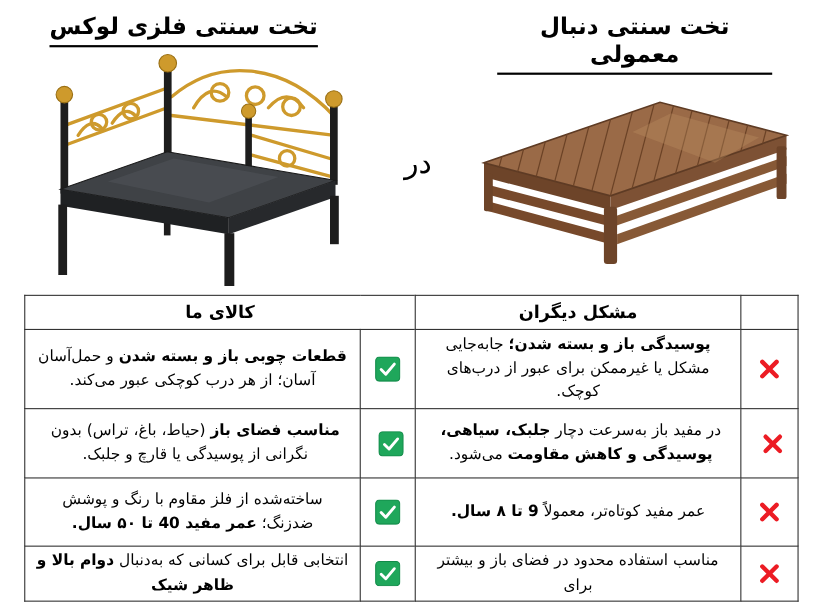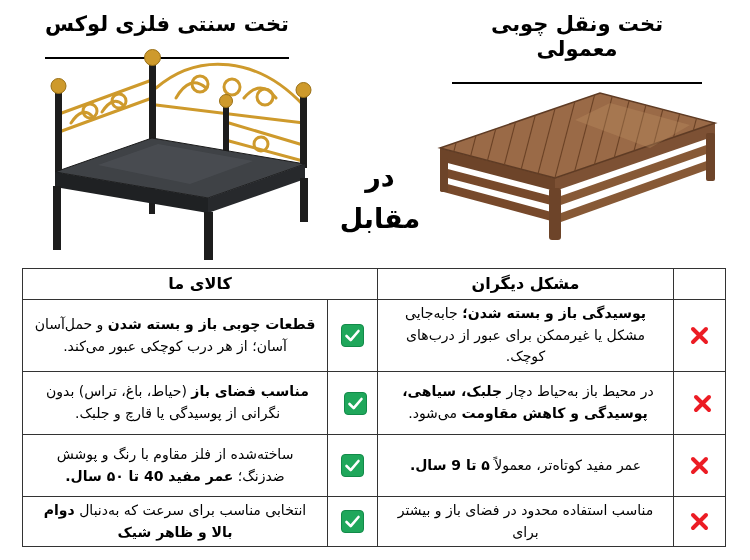--- a/index.html
+++ b/index.html
@@ -1,27 +1,27 @@
 <!DOCTYPE html>
 <html lang="fa" dir="rtl"><head>
 <meta charset="utf-8">
 <style>
   html,body{margin:0;padding:0;background:#ffffff;}
   body{font-family:"DejaVu Sans", sans-serif;color:#000;}
   .page{position:relative;width:750px;height:560px;background:#fff;overflow:hidden;direction:rtl;}
 
   
   .title{position:absolute;top:12px;text-align:center;font-weight:bold;font-size:21px;}
-  .title .u{display:inline-block;border-bottom:2px solid #000;padding-bottom:20px;line-height:1.2;}
+  .title .u{display:inline-block;border-bottom:2px solid #000;padding-bottom:4px;line-height:1.2;}
   .title-wooden{left:452px;width:250px;}
   .title-metal{left:42px;width:250px;}
 
   
   .versus{position:absolute;left:322px;top:128px;width:116px;text-align:center;
-          font-size:27px;line-height:1.55;font-weight:700;margin-top:28px;}
+          font-size:27px;line-height:1.55;font-weight:400;}
 
   
   .bed{position:absolute;}
   .bed-metal{left:18px;top:48px;}
   .bed-wooden{left:425px;top:78px;}
 
   
   table.compare{position:absolute;top:268px;left:22px;width:703px;
                 border-collapse:collapse;table-layout:fixed;background:#fff;}
   .compare td{border:1.5px solid #333333;text-align:center;vertical-align:middle;
@@ -36,30 +36,29 @@
   .mark-cell{padding:0;}
   .mark-cell svg{display:block;margin:0 auto;}
   .seg-b{font-weight:bold;}
 </style>
 </head>
 <body>
 
 <div class="page">
 
   <div class="title title-wooden">
-    <span class="u">تخت ونقل چوبی معمولی</span>
+    <span class="u">تخت سنتی دنبال معمولی</span>
   </div>
 
   <div class="title title-metal">
     <span class="u">تخت سنتی فلزی لوکس</span>
   </div>
 
   <div class="versus">
     <div>در</div>
-    <div>مقابل</div>
   </div>
 
   <svg class="bed bed-metal" width="305" height="215" viewBox="0 0 305 215">
     <g fill="none" stroke="#CE9A2C" stroke-width="3" stroke-linecap="round">
       <path d="M41 66 L134 32"></path>
       <path d="M41 84 L134 50"></path>
       <circle cx="72" cy="63" r="7"></circle>
       <circle cx="101" cy="53" r="7"></circle>
       <path d="M53 75 Q64 58 74 68"></path>
       <path d="M84 64 Q95 47 105 57"></path>
@@ -169,36 +168,36 @@
             </svg>
           </td>
           <td class="claim"><span class="seg-b">قطعات چوبی باز و بسته شدن</span><span> و حمل‌آسان آسان؛ از هر درب کوچکی عبور می‌کند.</span></td>
         </tr>
         <tr>
           <td class="mark-cell">
             <svg width="21" height="21" viewBox="0 0 21 21">
               <path d="M4 4 L17 17 M17 4 L4 17" fill="none" stroke="#EC1C24" stroke-width="4" stroke-linecap="round"></path>
             </svg>
           </td>
-          <td class="claim"><span>در محیط باز به‌حیاط دچار </span><span class="seg-b">جلبک، سیاهی، پوسیدگی و کاهش مقاومت</span><span> می‌شود.</span></td>
+          <td class="claim"><span>در مفید باز به‌سرعت دچار </span><span class="seg-b">جلبک، سیاهی، پوسیدگی و کاهش مقاومت</span><span> می‌شود.</span></td>
           <td class="mark-cell">
             <svg width="23" height="23" viewBox="0 0 23 23">
               <rect x="0.5" y="0.5" width="22" height="22" rx="3.5" fill="#1FA75B" stroke="#128A49"></rect>
               <path d="M5.5 12 l4.2 4.2 L17.5 7" fill="none" stroke="#ffffff" stroke-width="2.6" stroke-linecap="round" stroke-linejoin="round"></path>
             </svg>
           </td>
           <td class="claim"><span class="seg-b">مناسب فضای باز</span><span> (حیاط، باغ، تراس) بدون نگرانی از پوسیدگی یا قارچ و جلبک.</span></td>
         </tr>
         <tr>
           <td class="mark-cell">
             <svg width="21" height="21" viewBox="0 0 21 21">
               <path d="M4 4 L17 17 M17 4 L4 17" fill="none" stroke="#EC1C24" stroke-width="4" stroke-linecap="round"></path>
             </svg>
           </td>
-          <td class="claim"><span>عمر مفید کوتاه‌تر، معمولاً </span><span class="seg-b">۵ تا 9 سال.</span></td>
+          <td class="claim"><span>عمر مفید کوتاه‌تر، معمولاً </span><span class="seg-b">9 تا ۸ سال.</span></td>
           <td class="mark-cell">
             <svg width="23" height="23" viewBox="0 0 23 23">
               <rect x="0.5" y="0.5" width="22" height="22" rx="3.5" fill="#1FA75B" stroke="#128A49"></rect>
               <path d="M5.5 12 l4.2 4.2 L17.5 7" fill="none" stroke="#ffffff" stroke-width="2.6" stroke-linecap="round" stroke-linejoin="round"></path>
             </svg>
           </td>
           <td class="claim"><span>ساخته‌شده از فلز مقاوم با رنگ و پوشش ضدزنگ؛ </span><span class="seg-b">عمر مفید 40 تا ۵۰ سال.</span></td>
         </tr>
         <tr>
           <td class="mark-cell">
@@ -206,18 +205,18 @@
               <path d="M4 4 L17 17 M17 4 L4 17" fill="none" stroke="#EC1C24" stroke-width="4" stroke-linecap="round"></path>
             </svg>
           </td>
           <td class="claim"><span>مناسب استفاده محدود در فضای باز و بیشتر برای </span></td>
           <td class="mark-cell">
             <svg width="23" height="23" viewBox="0 0 23 23">
               <rect x="0.5" y="0.5" width="22" height="22" rx="3.5" fill="#1FA75B" stroke="#128A49"></rect>
               <path d="M5.5 12 l4.2 4.2 L17.5 7" fill="none" stroke="#ffffff" stroke-width="2.6" stroke-linecap="round" stroke-linejoin="round"></path>
             </svg>
           </td>
-          <td class="claim"><span>انتخابی مناسب برای سرعت که به‌دنبال </span><span class="seg-b">دوام بالا و ظاهر شیک</span></td>
+          <td class="claim"><span>انتخابی قابل برای کسانی که به‌دنبال </span><span class="seg-b">دوام بالا و ظاهر شیک</span></td>
         </tr>
       </tbody>
   </table>
 
 </div>
 
 </body></html>

